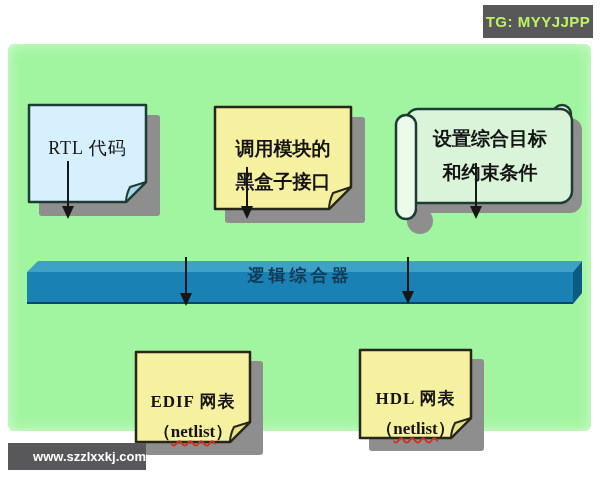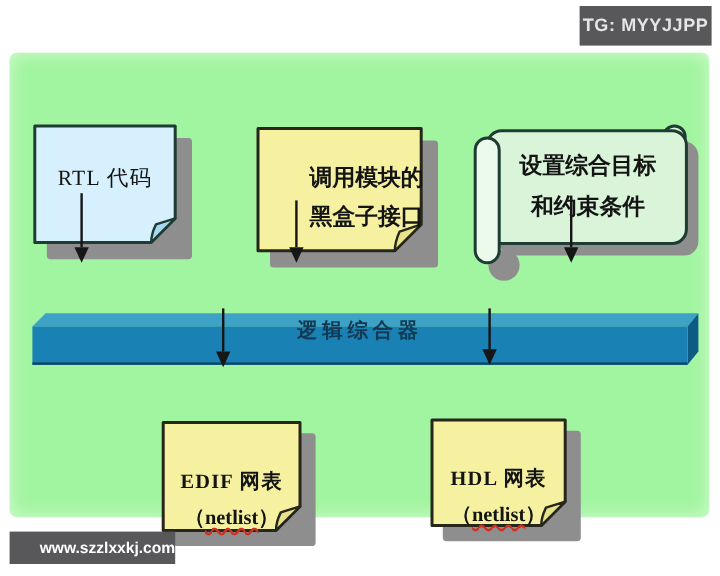--- a/index.html
+++ b/index.html
@@ -1,21 +1,21 @@
 <!DOCTYPE html>
 <html><head>
 <meta charset="utf-8">
 <style>
   * { margin:0; padding:0; box-sizing:border-box; }
   body { background:#ffffff; font-family:"Liberation Sans", sans-serif; }
   .stage { position:relative; width:600px; height:480px; background:#ffffff; overflow:hidden; }
 
   .badge {
     position:absolute; top:5px; left:483px; width:110px; height:33px;
-    background:#58585a; color:#e5e5e5; display:flex; align-items:center; justify-content:center;
+    background:#58585a; color:#bef264; display:flex; align-items:center; justify-content:center;
     font-size:15px; font-weight:bold; letter-spacing:0.5px;
   }
   .watermark {
     position:absolute; top:443px; left:8px; width:138px; height:27px;
     background:#58585a; color:#ffffff; display:flex; align-items:center; justify-content:flex-end;
     font-size:13px; font-weight:bold;
   }
 
   .panel {
     position:absolute; left:8px; top:44px; width:583px; height:387px;
@@ -28,21 +28,21 @@
   .label { position:absolute; display:flex; flex-direction:column; align-items:center; justify-content:center; text-align:center; color:#141414; }
 
   .serif { font-family:"Liberation Serif", serif; }
 
   
   .n-rtl { left:19px; top:59px; width:134px; height:114px; }
   .n-rtl .label { left:0; top:0; width:121px; height:96px; font-size:18px; letter-spacing:1px; padding-bottom:6px; }
 
   
   .n-bb { left:205px; top:61px; width:154px; height:120px; }
-  .n-bb .label { left:0; top:0; width:140px; height:126px; font-size:19px; font-weight:bold; line-height:33px; padding-bottom:6px;align-items:flex-end; }
+  .n-bb .label { left:0; top:0; width:140px; height:126px; font-size:19px; font-weight:bold; line-height:33px; padding-bottom:6px; }
 
   
   .n-con { left:382px; top:55px; width:200px; height:140px; }
   .n-con .label { left:18px; top:10px; width:164px; height:94px; font-size:19px; font-weight:bold; line-height:34px; }
 
   
   .n-bar { left:18px; top:216px; width:562px; height:46px; }
   .n-bar .label { left:0; top:0; width:548px; height:31px; font-size:17px; font-weight:bold; letter-spacing:4px; color:#123a55; }
 
   

